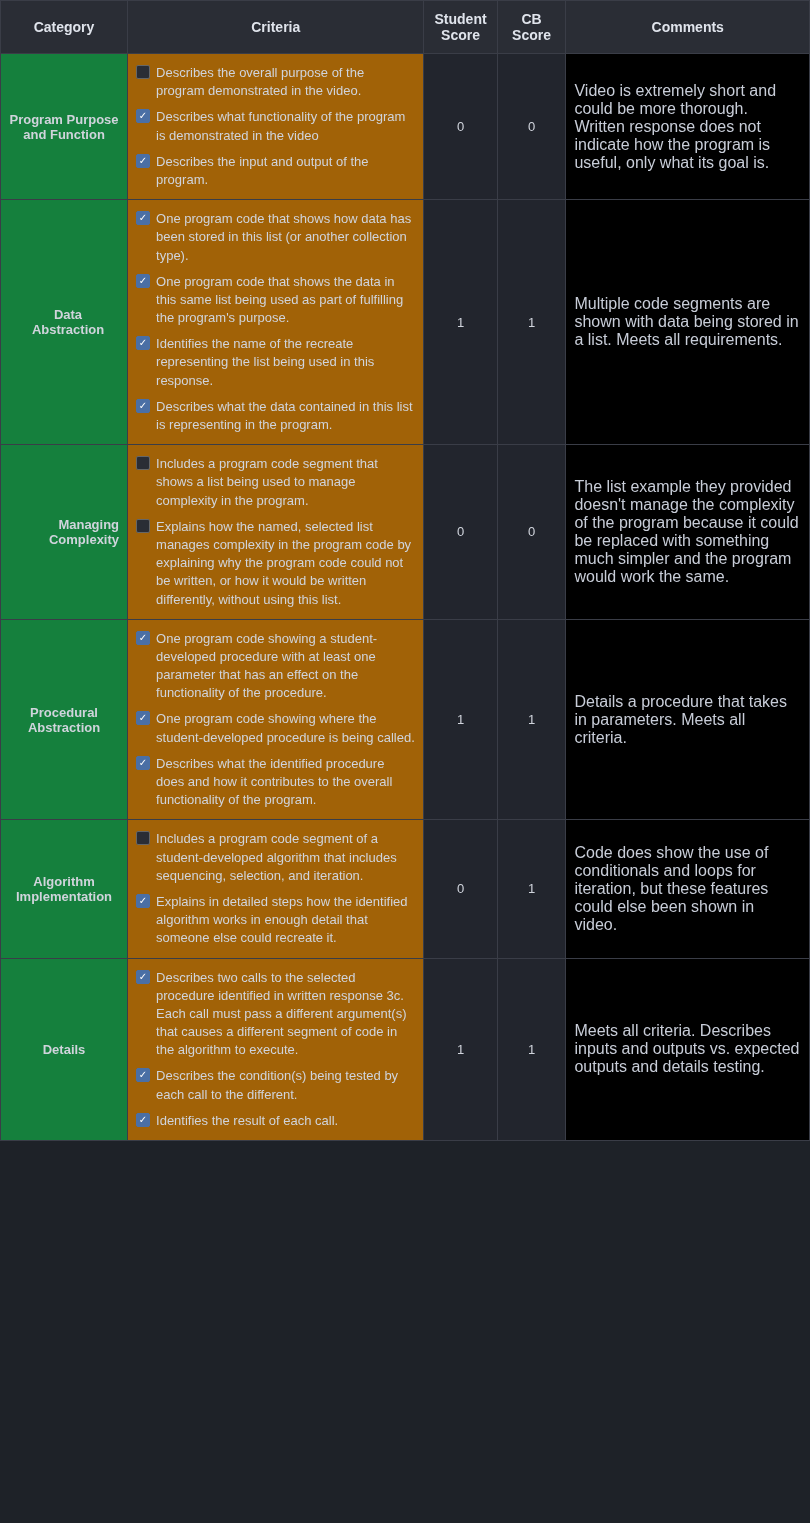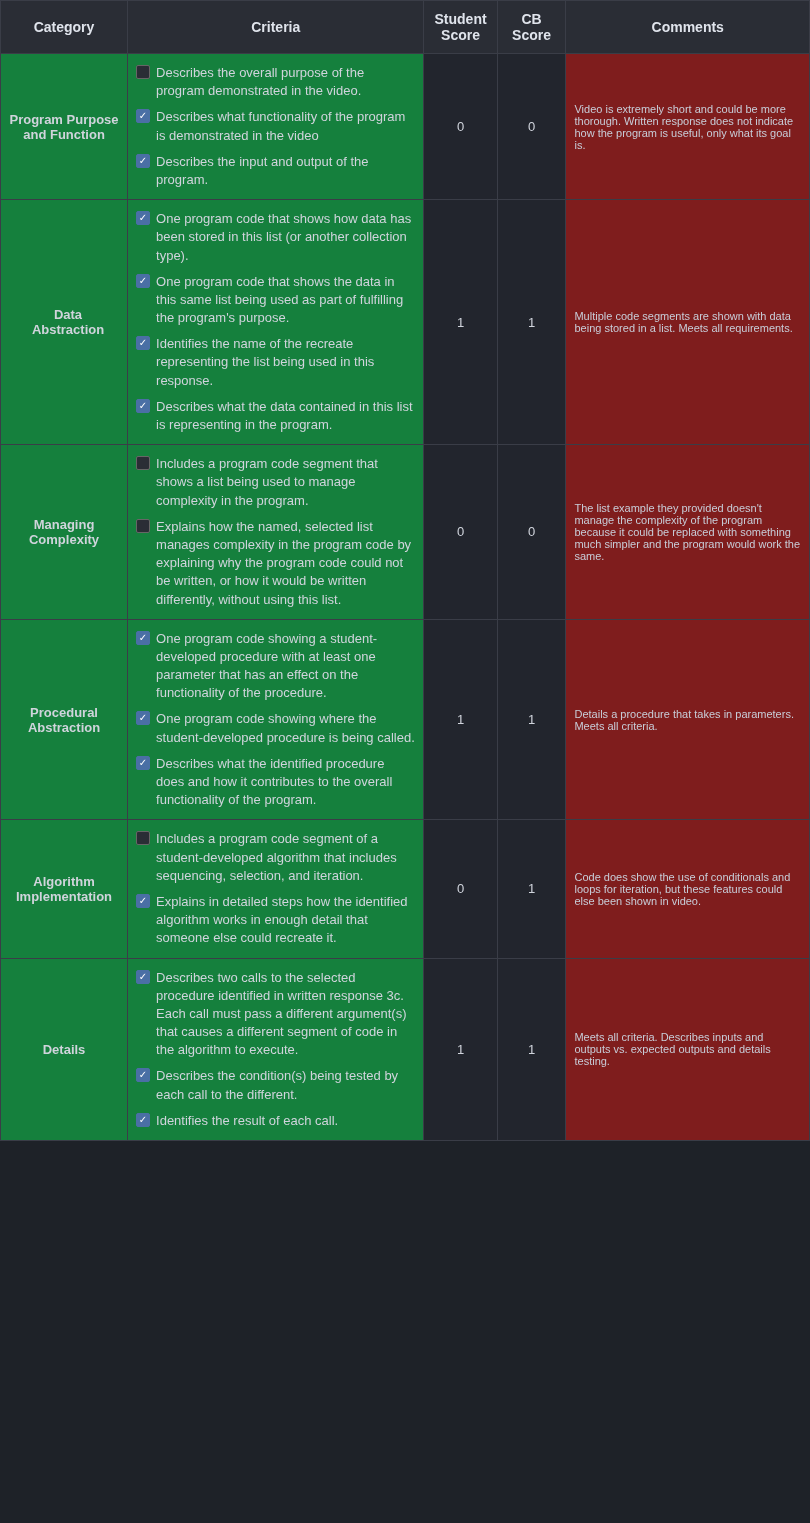--- a/index.html
+++ b/index.html
@@ -31,31 +31,31 @@
     }
     .category-cell {
       text-align: center;
       font-weight: bold;
       width: 120px;
       background: #15803d;
       color: #d0d4dc;
     }
     .criteria-cell {
       width: 280px;
-      background: #15803d;
+      background: #a16207;
     }
     .score-cell {
       text-align: center;
       width: 65px;
       background: #22252d;
     }
     .comments-cell {
       width: 230px;
-      background: #7f1d1d;
-      font-size: 11px;
+      background: #000000;
+      font-size: 16px;
       color: #c8cdd8;
     }
     .criteria-list {
       list-style: none;
       padding: 0;
     }
     .criteria-list li {
       display: flex;
       align-items: flex-start;
       margin-bottom: 8px;
@@ -147,21 +147,21 @@
               <span class="checkbox checked">✓</span>
               <span>Describes what the data contained in this list is representing in the program.</span>
             </li>
           </ul>
         </td>
         <td class="score-cell">1</td>
         <td class="score-cell">1</td>
         <td class="comments-cell">Multiple code segments are shown with data being stored in a list. Meets all requirements.</td>
       </tr>
       <tr>
-        <td class="category-cell" style="white-space: pre-line;">Managing
+        <td class="category-cell" style="white-space: pre-line; text-align: right;">Managing
 Complexity</td>
         <td class="criteria-cell">
           <ul class="criteria-list">
             <li>
               <span class="checkbox unchecked"></span>
               <span>Includes a program code segment that shows a list being used to manage complexity in the program.</span>
             </li>
             <li>
               <span class="checkbox unchecked"></span>
               <span>Explains how the named, selected list manages complexity in the program code by explaining why the program code could not be written, or how it would be written differently, without using this list.</span>

